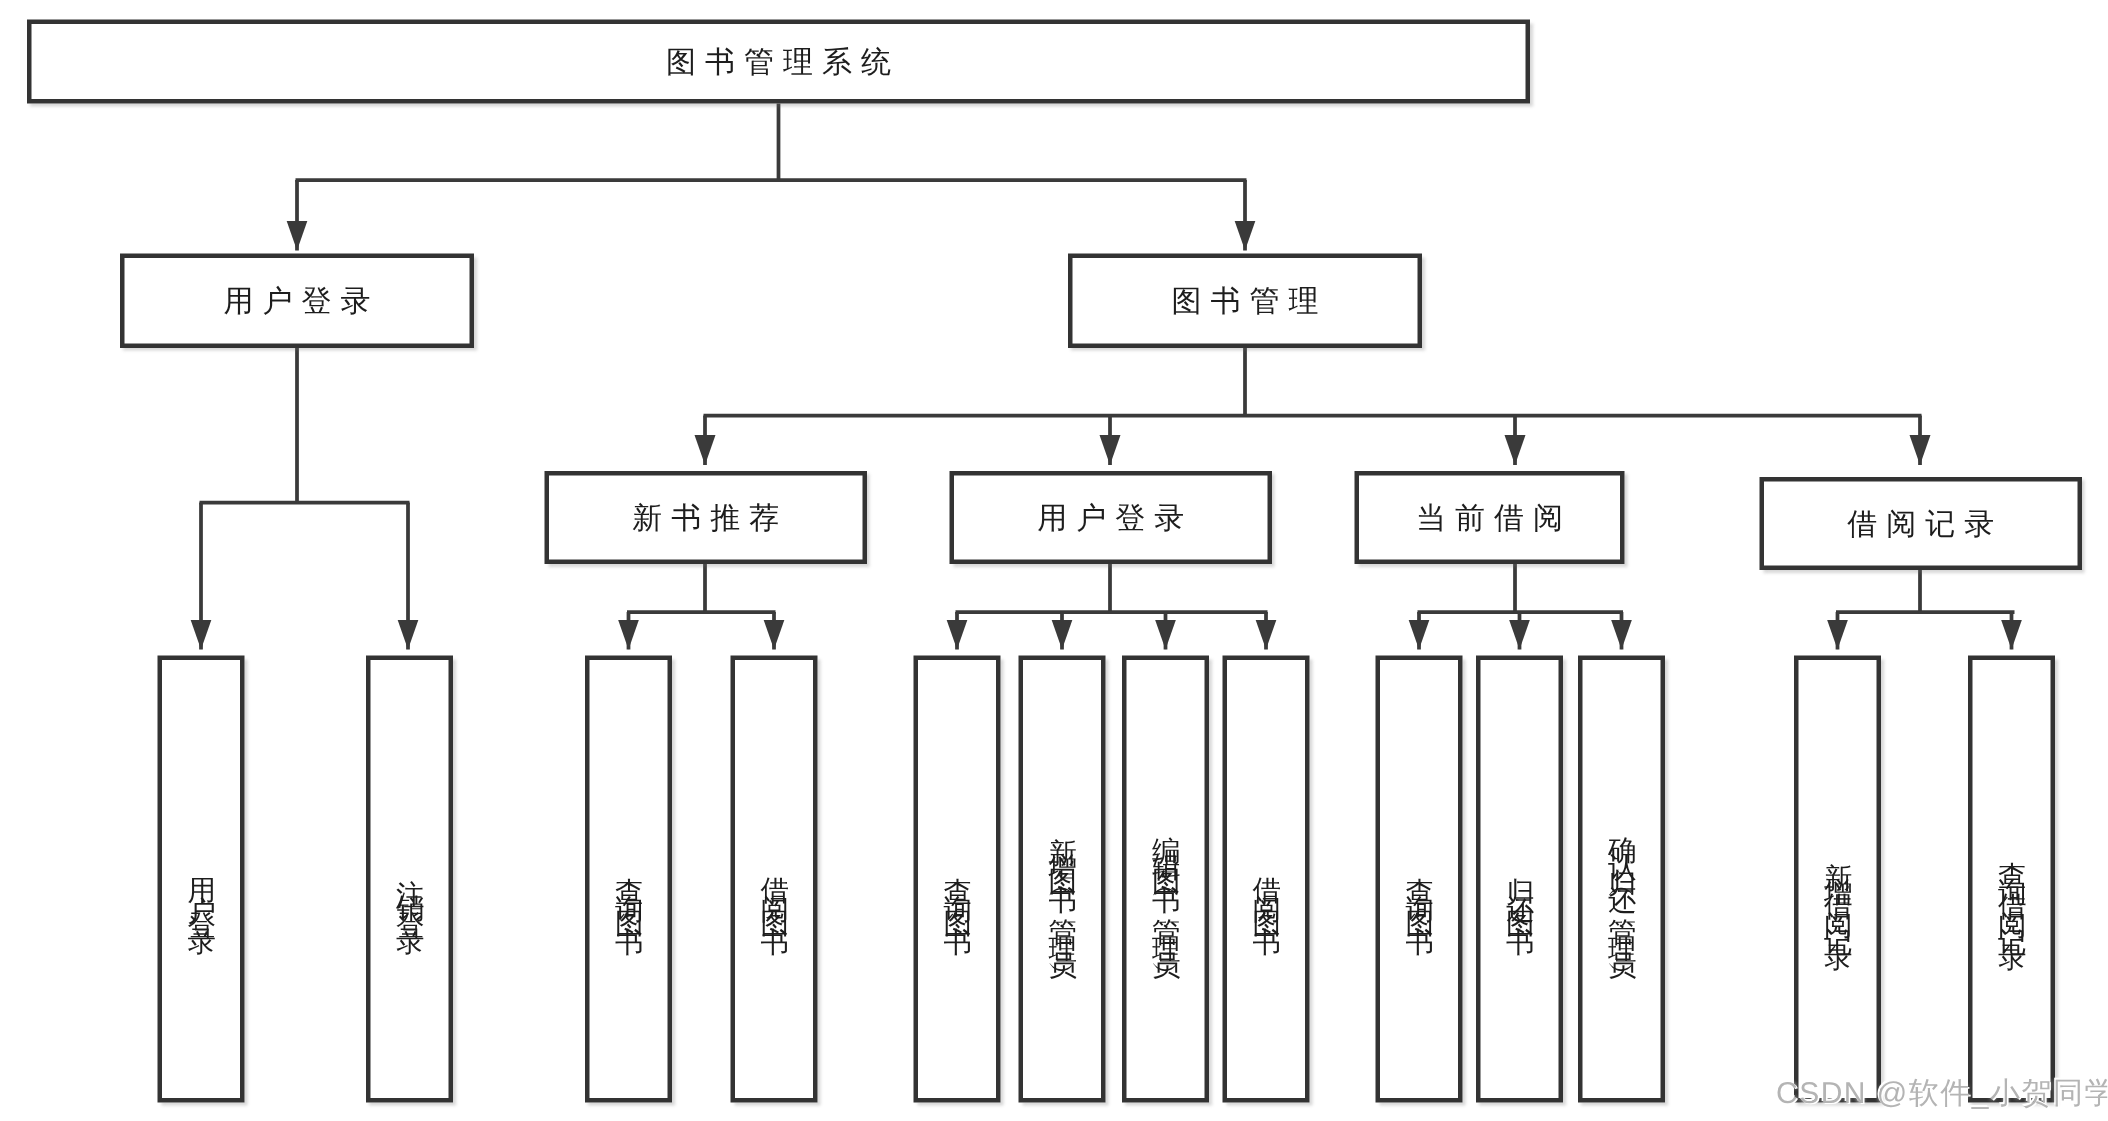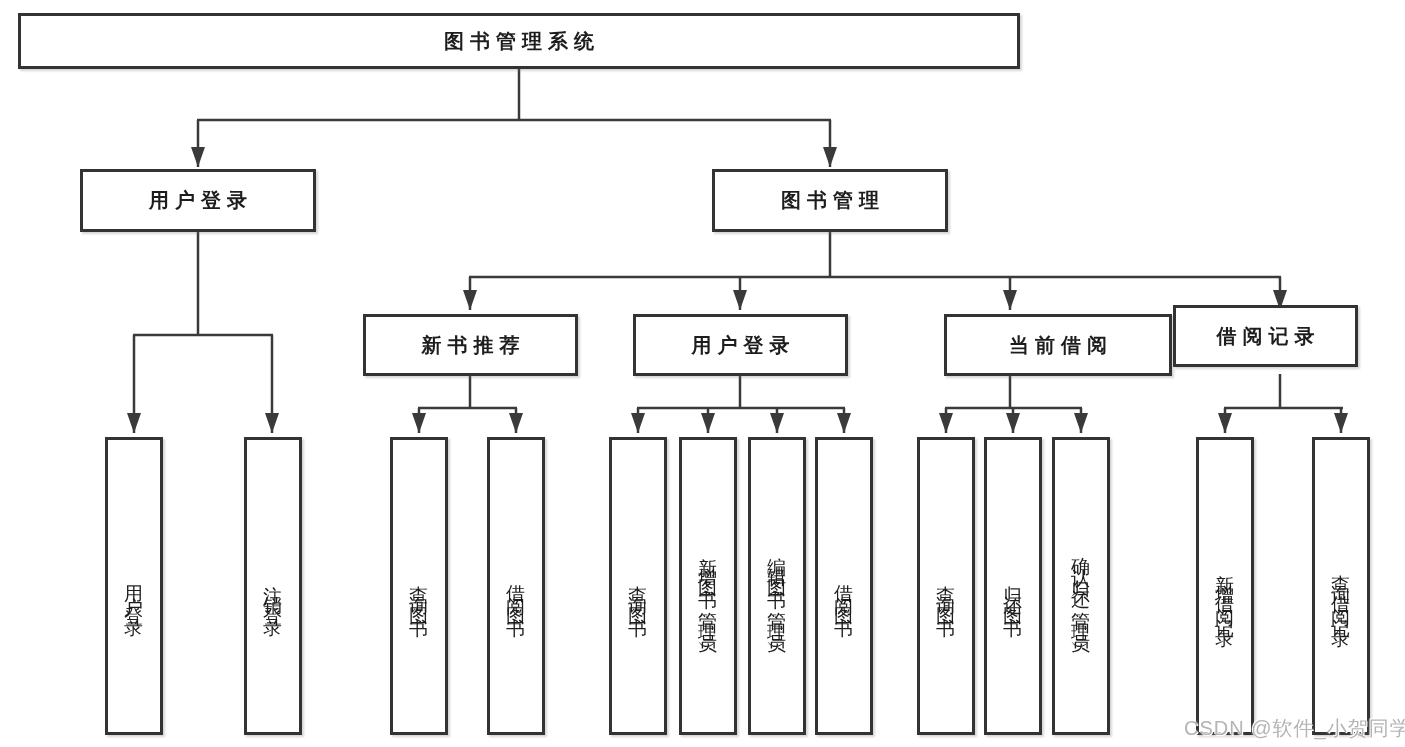--- a/index.html
+++ b/index.html
@@ -20,21 +20,20 @@
     color:#1d1d1d;
     z-index:2;
     box-shadow:2px 2px 2px rgba(110,110,110,0.28);
   }
   .hlbl {
     font-size:20px;
     letter-spacing:6px;
     margin-right:-6px;
     white-space:nowrap;
     color:#1d1d1d;
-    font-weight:bold;
   }
   .vbox { width:58px; height:298px; top:437px; }
   .vlbl {
     writing-mode:vertical-rl;
     font-size:19px;
     line-height:1;
     letter-spacing:11px;
     margin-bottom:-11px;
     color:#1d1d1d;
   }
@@ -114,24 +113,24 @@
   <div class="node" style="left:363px;top:314px;width:215px;height:62px">
     <span class="hlbl">新书推荐</span>
   </div>
 
   <div class="node" style="left:712px;top:169px;width:236px;height:63px">
     <span class="hlbl">图书管理</span>
   </div>
   <div class="node" style="left:633px;top:314px;width:215px;height:62px">
     <span class="hlbl">用户登录</span>
   </div>
-  <div class="node" style="left:944px;top:314px;width:228px;height:62px">
+  <div class="node" style="left:903px;top:314px;width:180px;height:62px">
     <span class="hlbl">当前借阅</span>
   </div>
-  <div class="node" style="left:1173px;top:305px;width:185px;height:62px">
+  <div class="node" style="left:1173px;top:318px;width:215px;height:62px">
     <span class="hlbl">借阅记录</span>
   </div>
 
   <div class="node vbox" style="left:105px">
     <span class="vlbl">用户登录</span>
   </div>
   <div class="node vbox" style="left:244px">
     <span class="vlbl">注销登录</span>
   </div>
 

